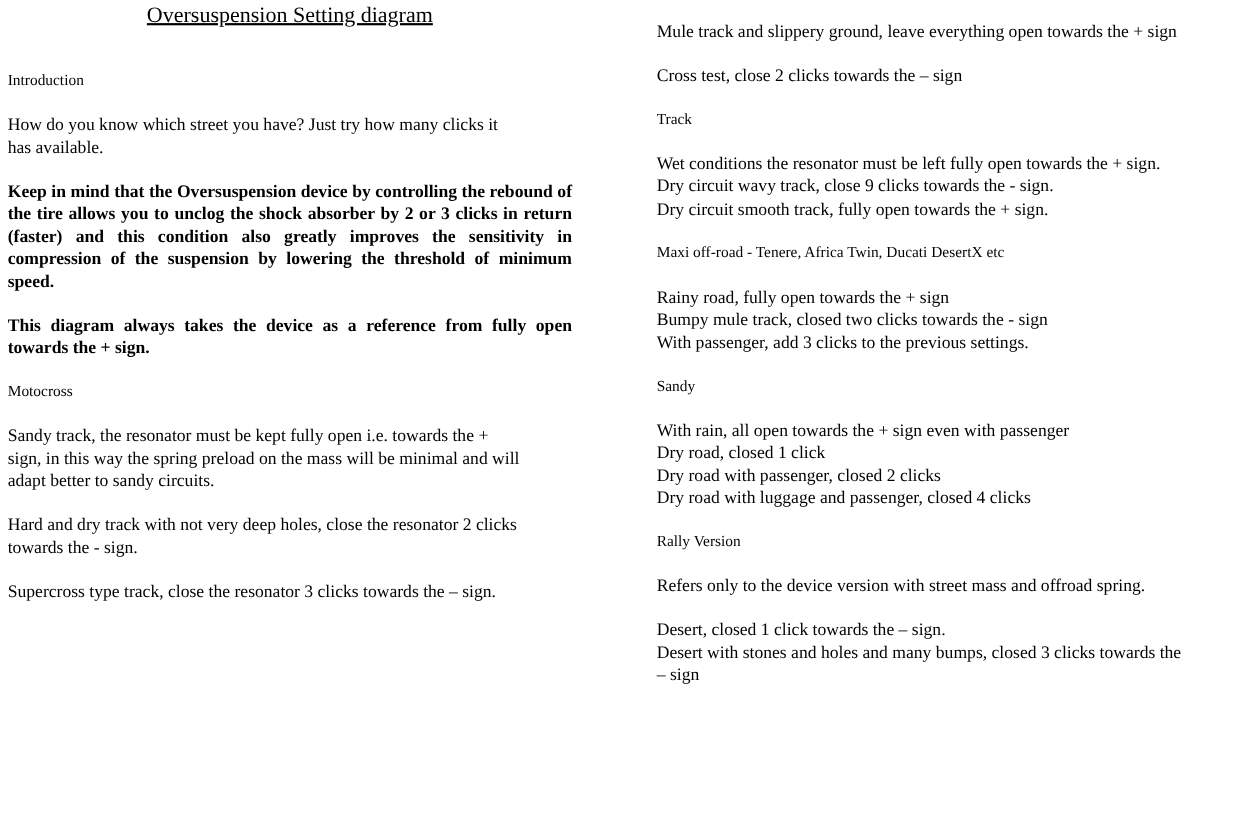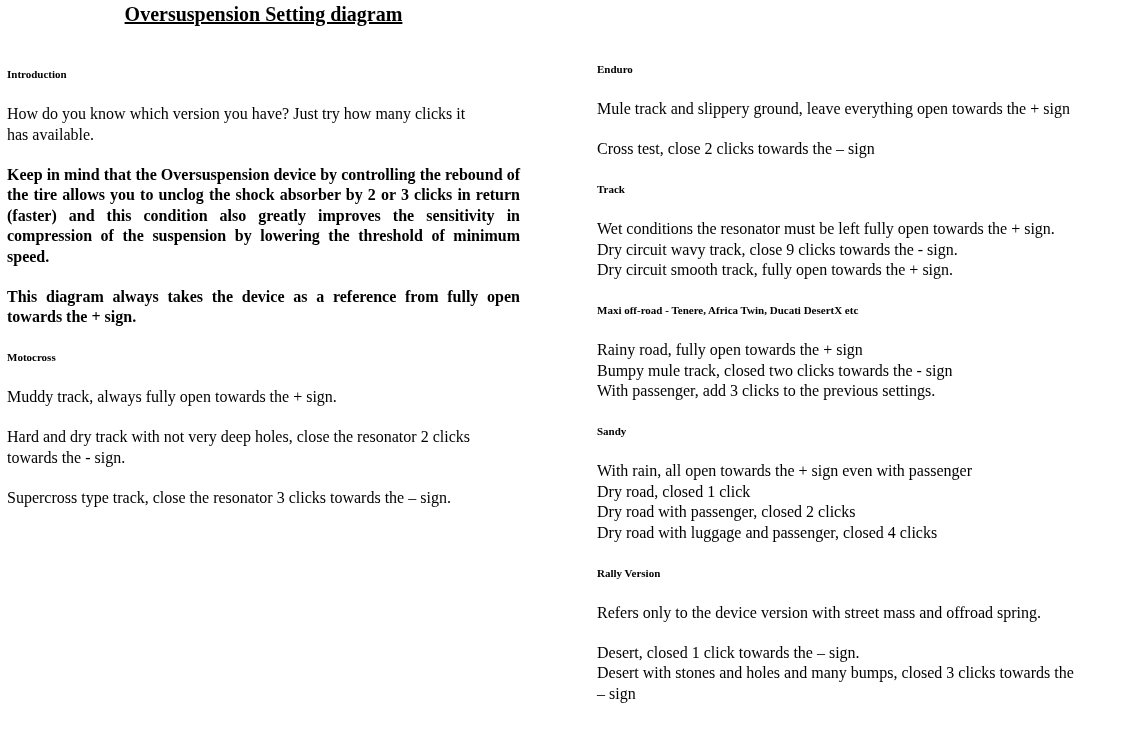--- a/index.html
+++ b/index.html
@@ -7,55 +7,56 @@
     width: 1131px; height: 743px;
     background: #ffffff; color: #000000;
     font-family: "Liberation Serif", "DejaVu Serif", serif;
     font-size: 16px; line-height: 20.5px;
     overflow: hidden; position: relative;
   }
   .col { position: absolute; top: 0; }
   .col-left  { left: 7px;   width: 513px; }
   .col-right { left: 597px; width: 524px; }
   h1.title {
-    font-size: 20px; line-height: 23px; font-weight: bold;
+    font-size: 20px; line-height: 23px; font-weight: normal;
     text-decoration: underline; text-align: center;
     margin: 3px 0 0 0;
   }
-  h2.hd { font-size: 11px; line-height: 20.5px; font-weight: bold; margin: 19.5px 0 0 0; }
+  h2.hd { font-size: 14px; line-height: 20.5px; font-weight: normal; margin: 19.5px 0 0 0; }
   .col-left h2.hd-first { margin-top: 38px; }
   .col-right h2.hd-first { margin-top: 59px; }
   p { margin: 19.5px 0 0 0; }
   p.lines { white-space: pre-line; }
   p.just { text-align: justify; font-weight: bold; }
   p.tight { margin-top: 0; }
 </style>
 </head>
 <body>
 
 <div class="page">
 
   <div class="col col-left">
     <h1 class="title">Oversuspension Setting diagram</h1>
 
     <h2 class="hd hd-first">Introduction</h2>
-    <p class="lines">How do you know which version you have? Just try how many clicks it
+    <p class="lines">How do you know which street you have? Just try how many clicks it
 has available.</p>
     <p class="just">Keep in mind that the Oversuspension device by controlling the rebound of the tire allows you to unclog the shock absorber by 2 or 3 clicks in return (faster) and this condition also greatly improves the sensitivity in compression of the suspension by lowering the threshold of minimum speed.</p>
     <p class="just">This diagram always takes the device as a reference from fully open towards the + sign.</p>
 
     <h2 class="hd">Motocross</h2>
-    <p>Muddy track, always fully open towards the + sign.</p>
+    <p class="lines">Sandy track, the resonator must be kept fully open i.e. towards the +
+sign, in this way the spring preload on the mass will be minimal and will
+adapt better to sandy circuits.</p>
     <p class="lines">Hard and dry track with not very deep holes, close the resonator 2 clicks
 towards the - sign.</p>
     <p>Supercross type track, close the resonator 3 clicks towards the – sign.</p>
   </div>
 
   <div class="col col-right">
-    <h2 class="hd hd-first">Enduro</h2>
     <p>Mule track and slippery ground, leave everything open towards the + sign</p>
     <p>Cross test, close 2 clicks towards the – sign</p>
 
     <h2 class="hd">Track</h2>
     <p class="lines">Wet conditions the resonator must be left fully open towards the + sign.
 Dry circuit wavy track, close 9 clicks towards the - sign.
 Dry circuit smooth track, fully open towards the + sign.</p>
 
     <h2 class="hd">Maxi off-road - Tenere, Africa Twin, Ducati DesertX etc</h2>
     <p class="lines">Rainy road, fully open towards the + sign

